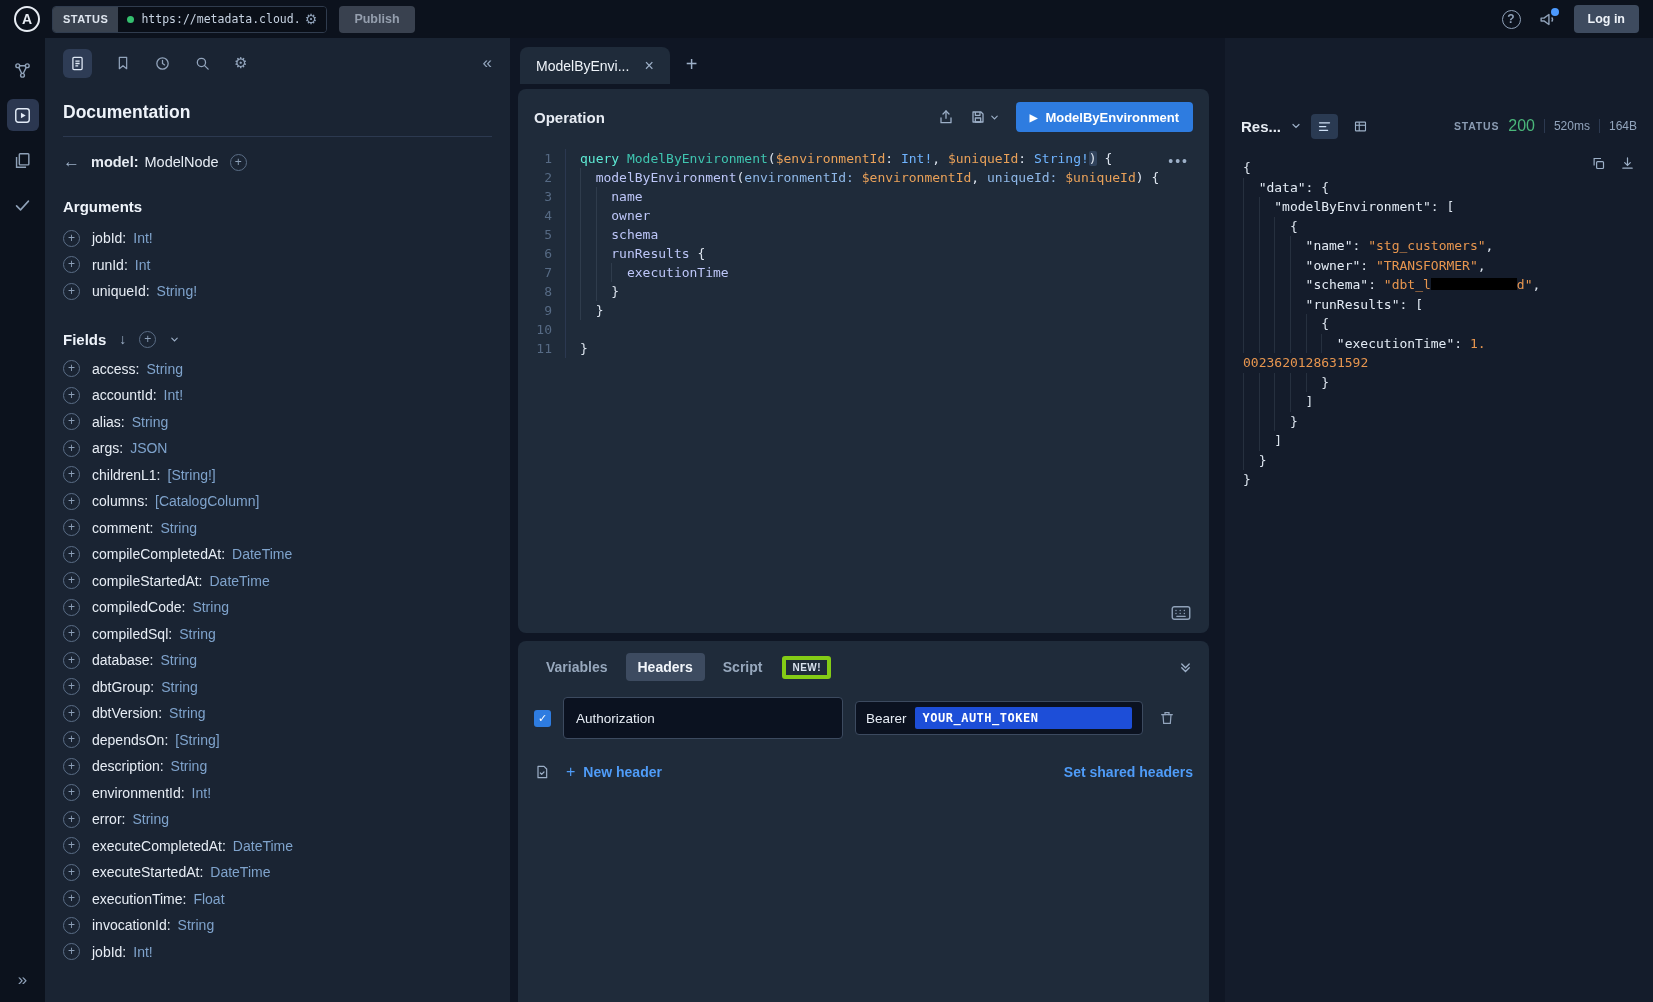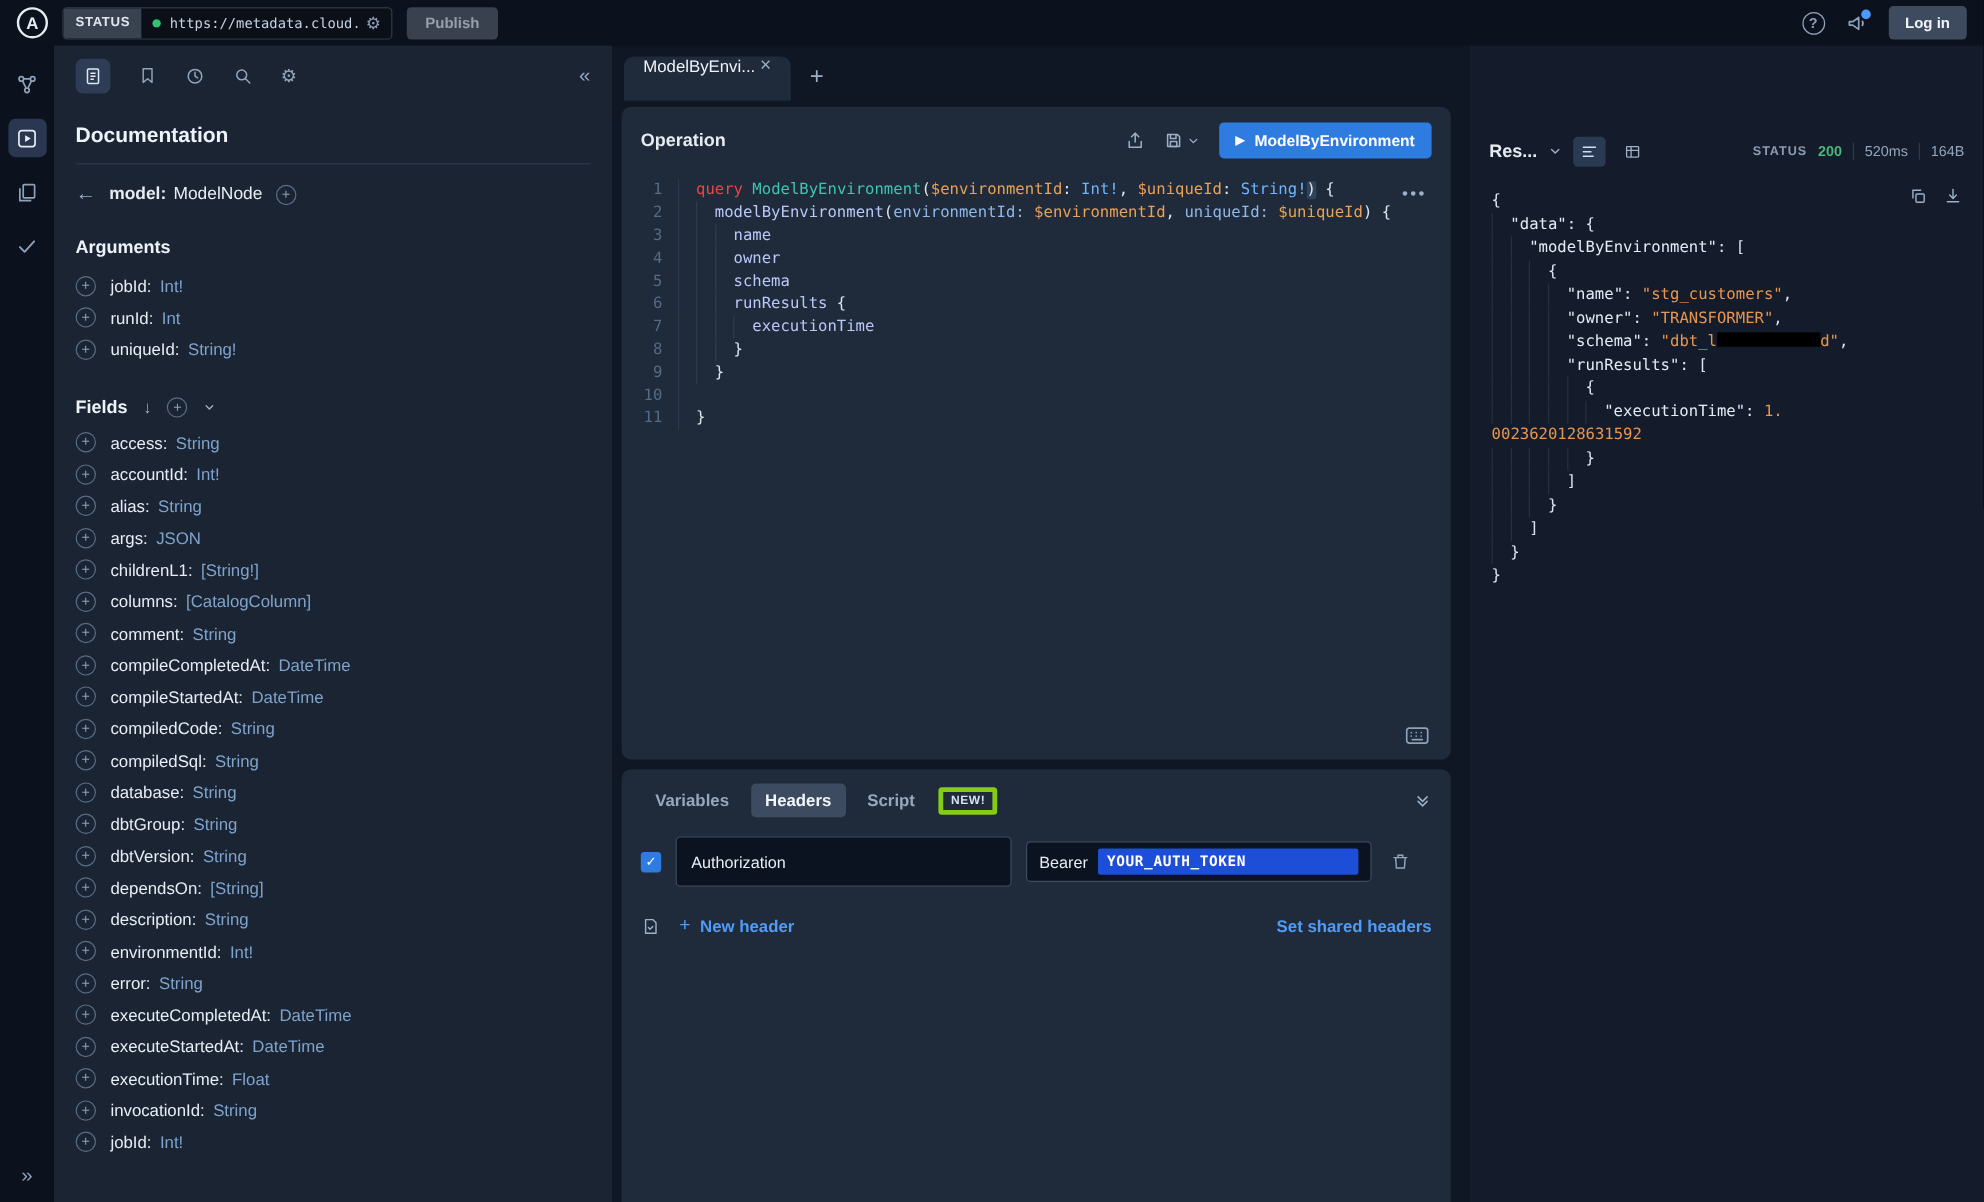--- a/index.html
+++ b/index.html
@@ -48,40 +48,40 @@
   .circle-plus { width:17px; height:17px; border:1.3px solid #5a6d86; border-radius:50%; color:#8da0b8; font-size:12px; line-height:14px; text-align:center; flex:none; cursor:pointer; }
   .doc-name { font-size:14px; color:#e7edf5; }
   .doc-type { font-size:14px; color:#7fa3cc; margin-left:-5px; }
   .fields-head { display:flex; align-items:center; gap:13px; margin:26px 0 8px; }
   .fields-head .section-title { margin:0; }
   .sort-icon { color:#9db0c8; font-size:14px; cursor:pointer; }
   .mini-chev { color:#9db0c8; display:flex; cursor:pointer; }
   
   .middle { flex:1; min-width:0; display:flex; flex-direction:column; padding:0 16px 0 8px; background:#0f1624; }
   .tabbar { height:46px; flex:none; display:flex; align-items:flex-end; gap:16px; padding-left:2px; }
-  .tab { height:37px; background:#1f2b3a; border-radius:8px 8px 0 0; display:flex; gap:4px; padding:0 16px; font-size:14px; color:#eef3f9; cursor:pointer; }
+  .tab { height:37px; background:#1f2b3a; border-radius:8px 8px 0 0; display:flex; align-items:center; gap:15px; padding:0 16px; font-size:14px; color:#eef3f9; cursor:pointer; }
   .tab-close { color:#9db0c8; font-size:16px; line-height:1; cursor:pointer; }
   .add-tab { color:#9db0c8; font-size:20px; padding-bottom:8px; cursor:pointer; }
   .op-card { margin-top:5px; height:544px; flex:none; background:#1f2b3a; border-radius:8px; display:flex; flex-direction:column; position:relative; }
   .op-head { display:flex; align-items:center; padding:13px 16px 9px; flex:none; }
   .op-title { font-size:15px; font-weight:700; }
   .op-actions { margin-left:auto; display:flex; align-items:center; gap:16px; color:#9db0c8; }
   .icon-btn { color:#9db0c8; display:flex; align-items:center; cursor:pointer; }
   .save-group { display:flex; align-items:center; gap:3px; }
   .run-btn { background:#2e7ce0; color:#fff; font-size:13px; font-weight:700; height:30px; border-radius:4px; display:flex; align-items:center; gap:8px; padding:0 14px; border:none; font-family:inherit; cursor:pointer; }
   .run-play { font-size:10px; }
   .editor { flex:1; position:relative; padding-top:8px; overflow:hidden; }
   .code-line { display:flex; height:19px; font:13px/19px "DejaVu Sans Mono", monospace; }
   .ln { width:48px; padding-right:13px; text-align:right; color:#566a84; flex:none; border-right:1px solid #2b3850; }
   .line-text { padding-left:14px; white-space:pre; color:#dce4ee; }
   .guide { display:inline-block; width:2ch; height:19px; border-left:1px solid rgba(148,167,192,0.14); vertical-align:top; }
   .editor-menu { position:absolute; top:12px; right:20px; color:#9db0c8; font-size:14px; letter-spacing:2px; cursor:pointer; }
   .kbd-icon { position:absolute; bottom:12px; right:18px; color:#8fa1b8; cursor:pointer; }
   
-  .tk-kw { color:#ef4444; }
+  .tk-kw { color:#5eead4; }
   .tk-op { color:#3fc5b0; }
   .tk-var { color:#e9a159; }
   .tk-type { color:#6fb4ff; }
   .tk-field { color:#bdc6f8; }
   .tk-attr { color:#8fb8e8; }
   .tk-p { color:#dce4ee; }
   .tk-brkt { background:#31435c; border-radius:2px; }
   .tk-key { color:#e3ebf5; }
   .tk-str { color:#e8964f; }
   .tk-num { color:#e8964f; }
@@ -106,21 +106,21 @@
   .new-header .plus { font-size:16px; font-weight:400; }
   .shared { margin-left:auto; color:#4f9cf8; font-weight:700; font-size:14px; cursor:pointer; }
   
   .response { width:428px; flex:none; background:#141c2b; padding-top:72px; display:flex; flex-direction:column; overflow:hidden; }
   .resp-head { flex:none; display:flex; align-items:center; gap:9px; padding:0 16px; height:32px; }
   .resp-title { font-size:15px; font-weight:700; white-space:nowrap; }
   .resp-icon { color:#9db0c8; width:27px; height:25px; display:flex; align-items:center; justify-content:center; border-radius:4px; cursor:pointer; }
   .resp-icon.active { background:#2a3a52; color:#cfe0f5; }
   .resp-meta { margin-left:auto; display:flex; align-items:center; gap:9px; }
   .status-label { font-size:10.5px; letter-spacing:.8px; color:#8b9cb3; font-weight:700; }
-  .status-code { font-size:12px; color:#4ab77a; font-weight:700; }
+  .status-code { font-size:16px; color:#4ab77a; font-weight:400; }
   .sep { width:1px; height:14px; background:#2c3950; }
   .meta-val { font-size:12px; color:#93a5bd; }
   .resp-body { flex:1; position:relative; padding:16px 16px 0 18px; }
   .resp-tools { position:absolute; top:14px; right:18px; display:flex; gap:14px; color:#93a5bd; }
   .rline { white-space:pre; font:13px/19.5px "DejaVu Sans Mono", monospace; min-height:19.5px; color:#dce4ee; }
   .rline .guide { height:19.5px; }
   svg { display:block; }
 </style>
 </head>
 <body>

